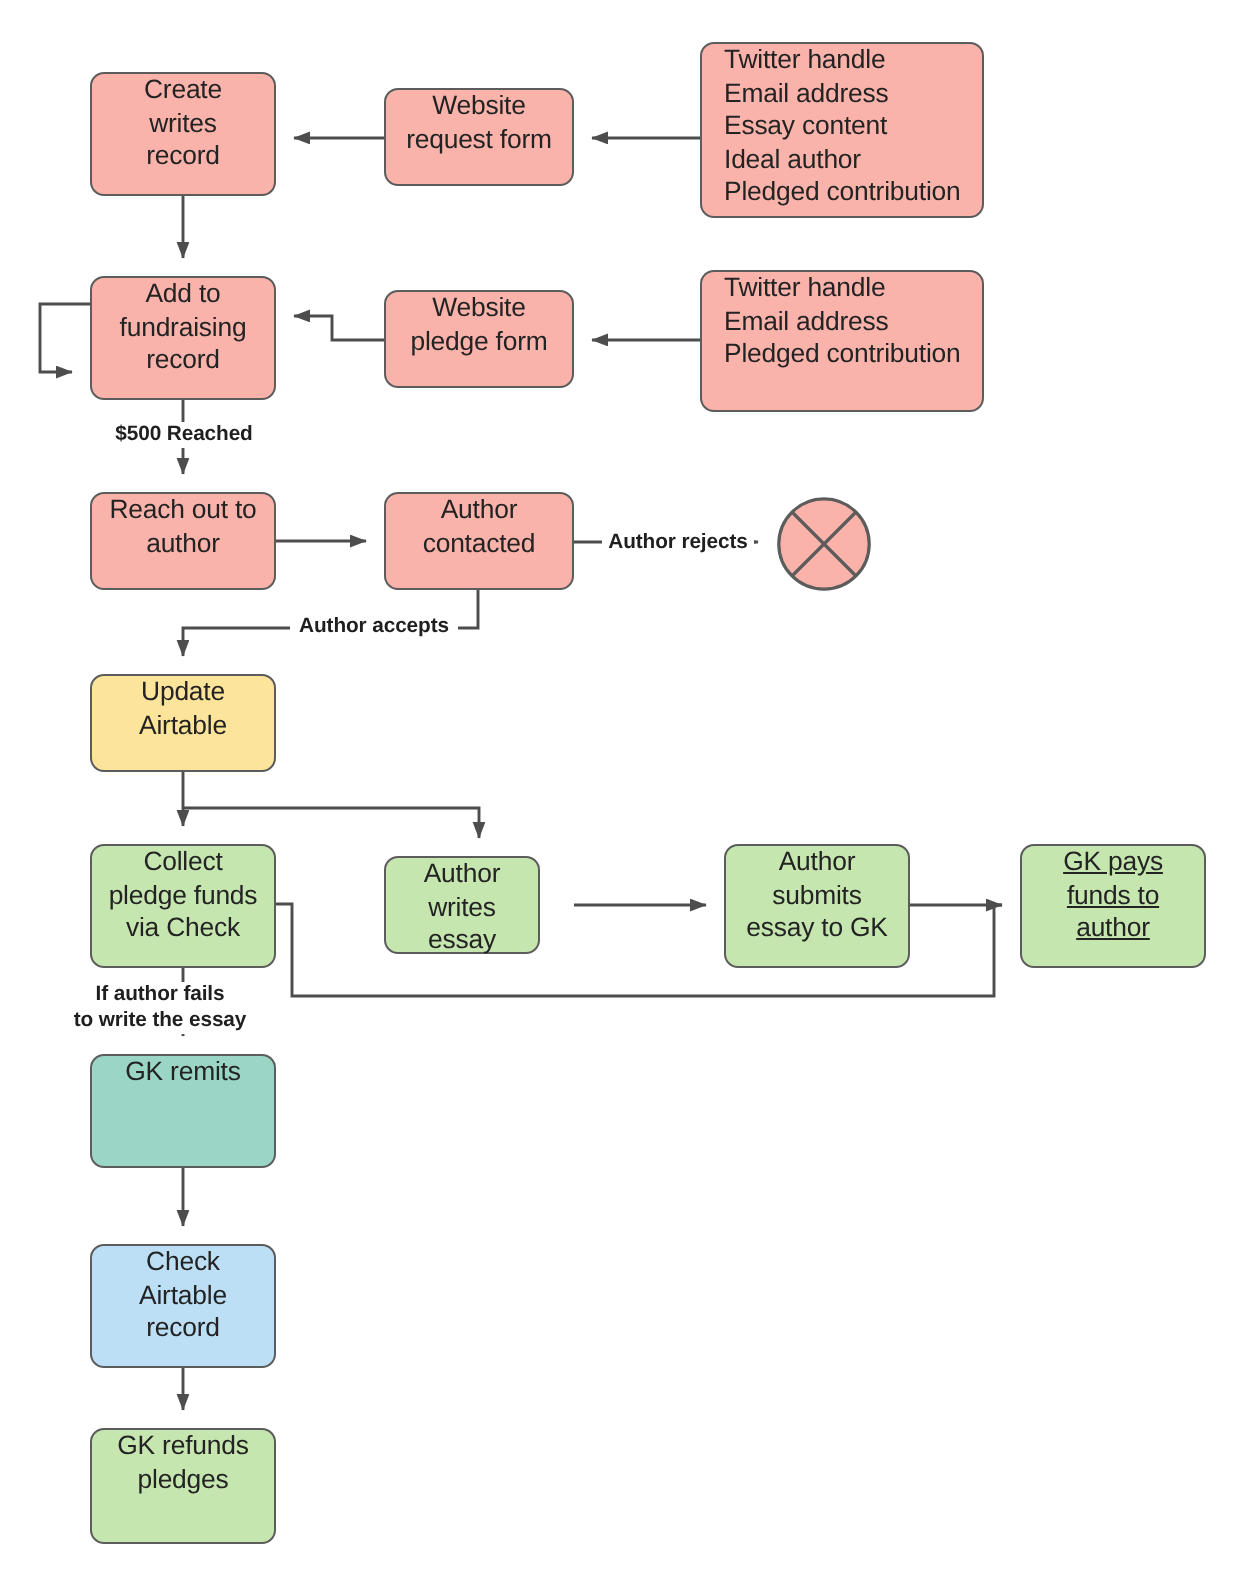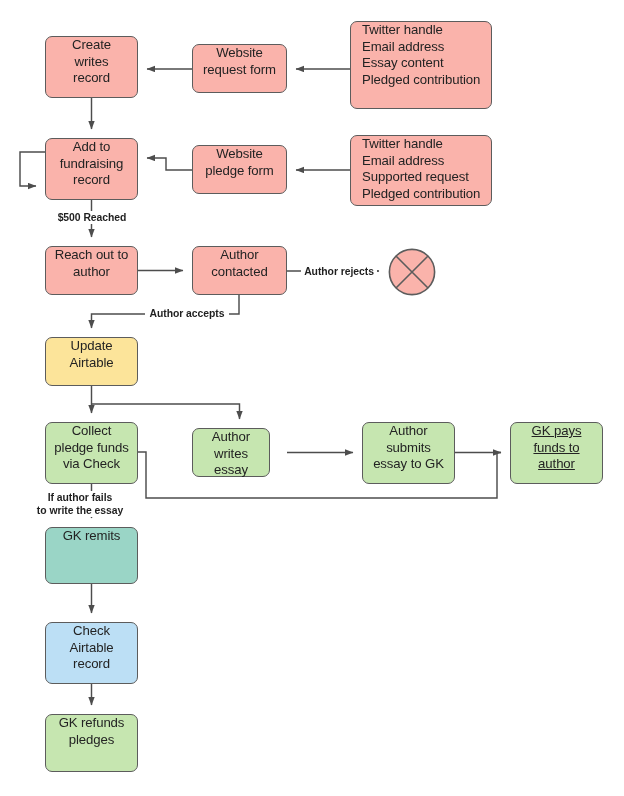--- a/index.html
+++ b/index.html
@@ -137,20 +137,21 @@
       <div>Website</div>
       <div>request form</div>
     </div>
   </div>
 
   <div class="node listbox" style="left:350px; top:21px; width:142px; height:88px; background:#FAB3AB;">
     <div class="lines">
       <div>Twitter handle</div>
       <div>Email address</div>
       <div>Essay content</div>
+      <div>Ideal author</div>
       <div>Pledged contribution</div>
     </div>
   </div>
 
   <div class="node" style="left:45px; top:138px; width:93px; height:62px; background:#FAB3AB;">
     <div class="lines">
       <div>Add to</div>
       <div>fundraising</div>
       <div>record</div>
     </div>
@@ -160,21 +161,20 @@
     <div class="lines">
       <div>Website</div>
       <div>pledge form</div>
     </div>
   </div>
 
   <div class="node listbox" style="left:350px; top:135px; width:142px; height:71px; background:#FAB3AB;">
     <div class="lines">
       <div>Twitter handle</div>
       <div>Email address</div>
-      <div>Supported request</div>
       <div>Pledged contribution</div>
     </div>
   </div>
 
   <div class="node" style="left:45px; top:246px; width:93px; height:49px; background:#FAB3AB;">
     <div class="lines">
       <div>Reach out to</div>
       <div>author</div>
     </div>
   </div>

